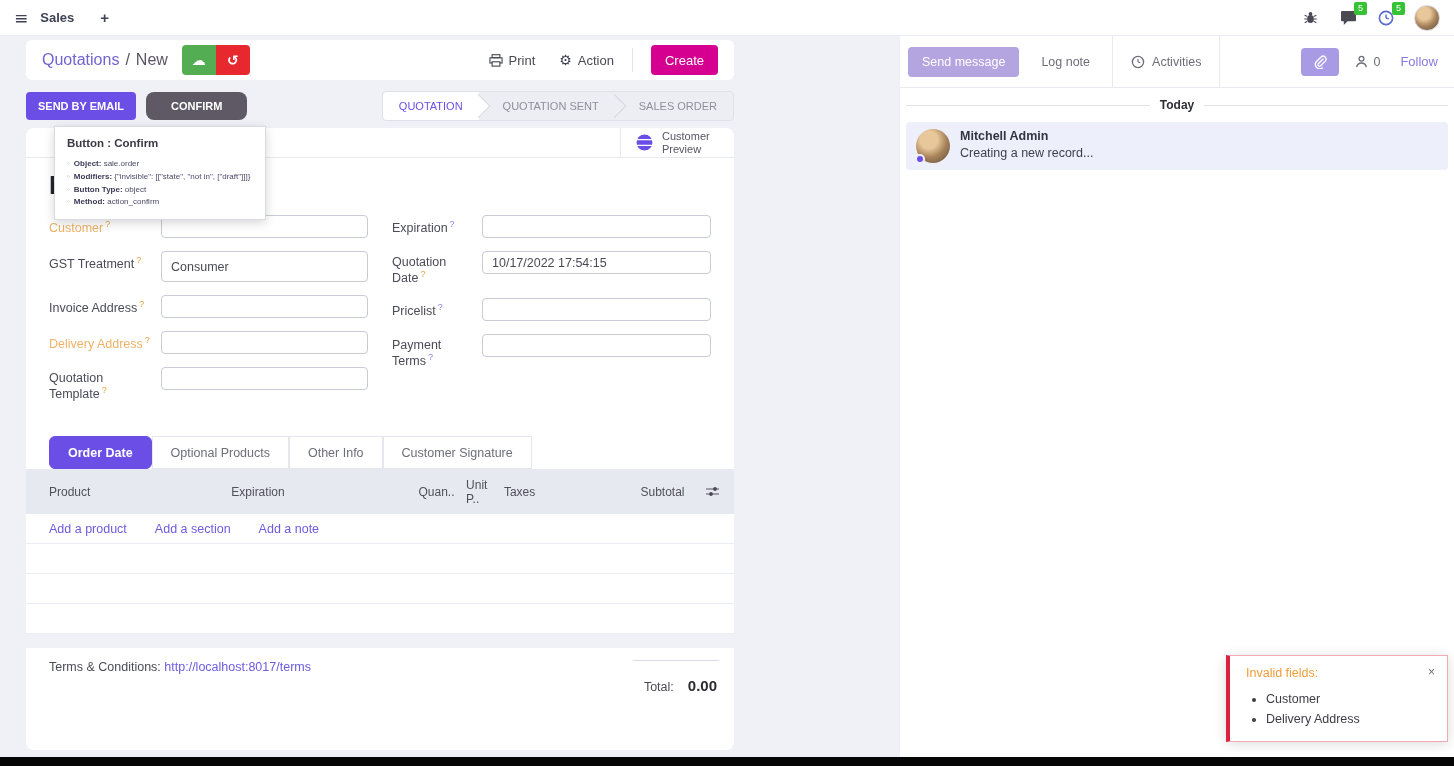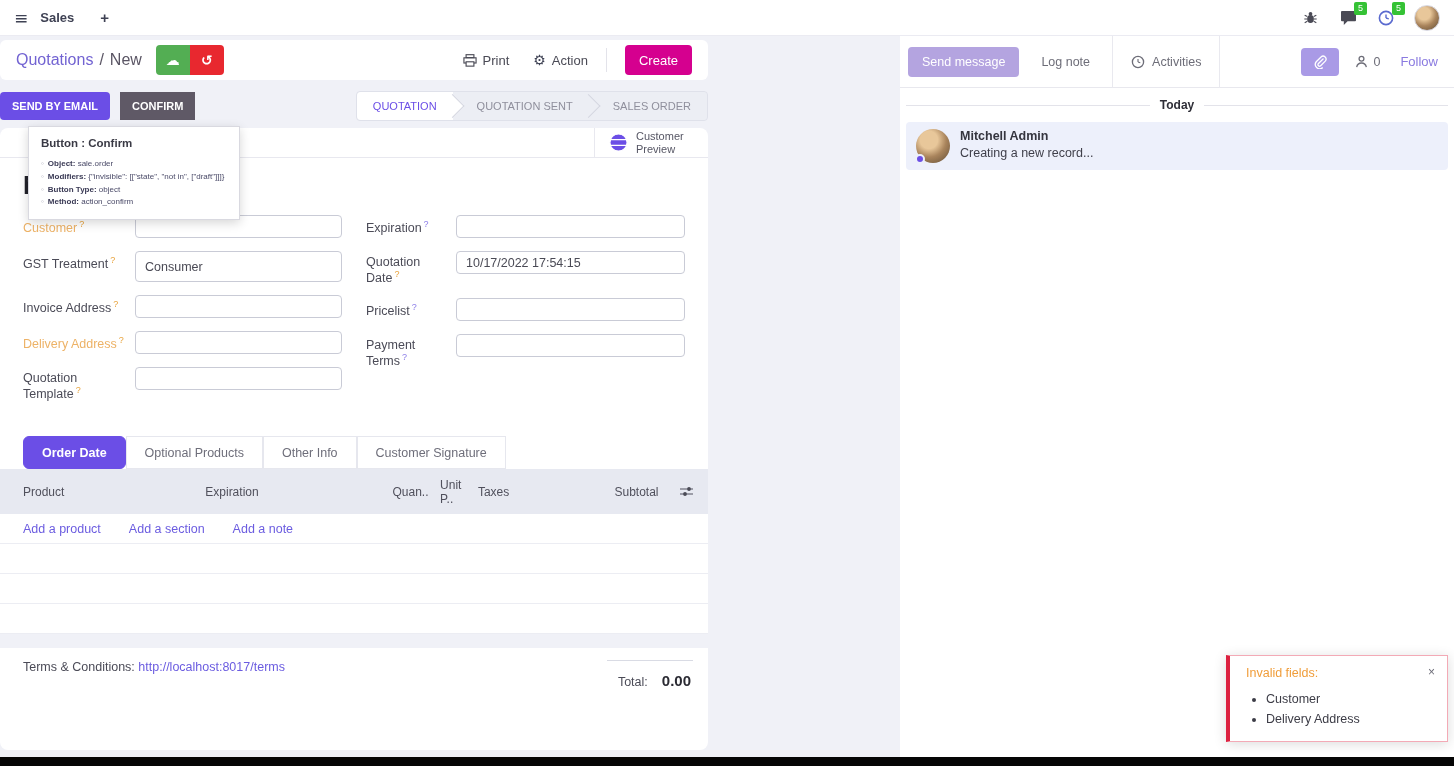--- a/index.html
+++ b/index.html
@@ -16,43 +16,43 @@
   .plus-tab { font-size:15px; font-weight:bold; color:#3f4254; margin-left:26px; cursor:pointer; }
   .nav-right { margin-left:auto; display:flex; align-items:center; gap:18px; }
   .nav-ic { position:relative; width:20px; height:20px; display:flex; align-items:center;
     justify-content:center; cursor:pointer; }
   .badge { position:absolute; top:-6px; right:-9px; min-width:13px; height:13px; background:#35c235;
     color:#fff; font-size:9px; line-height:13px; text-align:center; border-radius:2px; padding:0 2px; }
   .avatar { width:26px; height:26px; border-radius:50%; border:1px solid #d8d8e2;
     background:radial-gradient(circle at 38% 32%, #e8c79a 0 28%, #a9845c 55%, #5d4a33 100%); cursor:pointer; }
 
   
-  .left-col { position:absolute; left:0; top:40px; width:708px; }
+  .left-col { position:absolute; left:26px; top:40px; width:708px; }
   .crumb-card { height:40px; background:#fff; border-radius:6px; display:flex; align-items:center;
     padding:0 16px; }
   .crumb-parent { color:#7263d2; font-size:16px; cursor:pointer; }
   .crumb-sep { color:#5a5564; font-size:16px; margin:0 6px; }
   .crumb-current { color:#5a5564; font-size:16px; }
   .save-btn, .discard-btn { width:34px; height:30px; border:none; color:#fff; font-size:14px;
     cursor:pointer; display:flex; align-items:center; justify-content:center;
     font-family:"DejaVu Sans", sans-serif; }
   .save-btn { background:#53ae53; border-radius:4px 0 0 4px; margin-left:14px; }
   .discard-btn { background:#e8282f; border-radius:0 4px 4px 0; font-weight:bold; }
   .crumb-actions { margin-left:auto; display:flex; align-items:center; }
   .cp-link { display:flex; align-items:center; gap:6px; font-size:13px; color:#4a4a55; cursor:pointer; }
   .cp-link + .cp-link { margin-left:24px; }
   .v-div { width:1px; height:24px; background:#e3e3ea; margin:0 18px; }
   .create-btn { background:#d5008f; color:#fff; border:none; border-radius:4px; height:30px;
     padding:0 14px; font-size:13px; cursor:pointer; font-family:inherit; }
 
   .status-row { margin-top:10px; display:flex; align-items:center; height:32px; }
   .btn-email { background:#6b4ee6; color:#fff; border:none; border-radius:4px; height:28px;
     padding:0 12px; font-size:11px; font-weight:bold; cursor:pointer; font-family:inherit; }
-  .btn-confirm { background:#5f5966; color:#fff; border:none; border-radius:0; height:28px;
-    padding:0 12px; font-size:11px; font-weight:bold; cursor:pointer; margin-left:10px; font-family:inherit; }
+  .btn-confirm { background:#5f5966; color:#fff; border:none; border-radius:8px; height:28px;
+    padding:0 25px; font-size:11px; font-weight:bold; cursor:pointer; margin-left:10px; font-family:inherit; }
   .steps { margin-left:auto; display:flex; height:30px; border:1px solid #dfe1ea; border-radius:4px;
     background:#eceef4; }
   .step { position:relative; display:flex; align-items:center; padding:0 16px 0 24px; font-size:11px;
     color:#8f8f9c; background:#eceef4; cursor:pointer; white-space:nowrap; }
   .step:first-child { padding-left:16px; border-radius:4px 0 0 4px; }
   .step:last-child { border-radius:0 4px 4px 0; }
   .step.active { background:#fff; color:#6b4ee6; }
   .step:nth-child(1){ z-index:3; } .step:nth-child(2){ z-index:2; } .step:nth-child(3){ z-index:1; }
   .step:not(:last-child)::after { content:""; position:absolute; top:50%; right:-8px; width:16px;
     height:16px; transform:translateY(-50%) rotate(45deg); background:inherit;
@@ -99,21 +99,21 @@
   .col-subtotal { margin-left:auto; width:70px; text-align:right; }
   .col-gear { width:42px; display:flex; justify-content:flex-end; cursor:pointer; }
   .grid-row { height:30px; border-bottom:1px solid #ecedf3; display:flex; align-items:center;
     padding-left:23px; }
   .add-links { gap:14px; }
   .add-link { font-size:12.5px; color:#6b5ce0; cursor:pointer; margin-right:14px; }
   .sheet-gap { height:14px; background:#f0f1f7; }
   .sheet-footer { display:flex; padding:12px 15px 0 23px; }
   .terms { font-size:12.5px; color:#4b4b57; }
   .terms a { color:#6b5ce0; text-decoration:none; cursor:pointer; }
-  .totals { margin-left:auto; border-top:1px solid #d9dbe4; padding:11px 2px 0; display:flex;
+  .totals { margin-left:auto; border-top:1px solid #d9dbe4; padding:16px 2px 0; display:flex;
     align-items:baseline; gap:14px; min-width:86px; justify-content:flex-end; }
   .total-label { font-size:12.5px; color:#4b4b57; }
   .total-value { font-size:15px; font-weight:bold; color:#2b2b33; }
 
   
   .chatter { position:absolute; left:900px; top:36px; right:0; bottom:9px; background:#fff; }
   .chat-toolbar { display:flex; align-items:center; height:52px; border-bottom:1px solid #e8e8ee;
     padding:0 16px 0 8px; }
   .send-msg-btn { background:#b4a4e0; color:#fff; border:none; border-radius:4px; height:30px;
     padding:0 14px; font-size:12.5px; cursor:pointer; font-family:inherit; }

